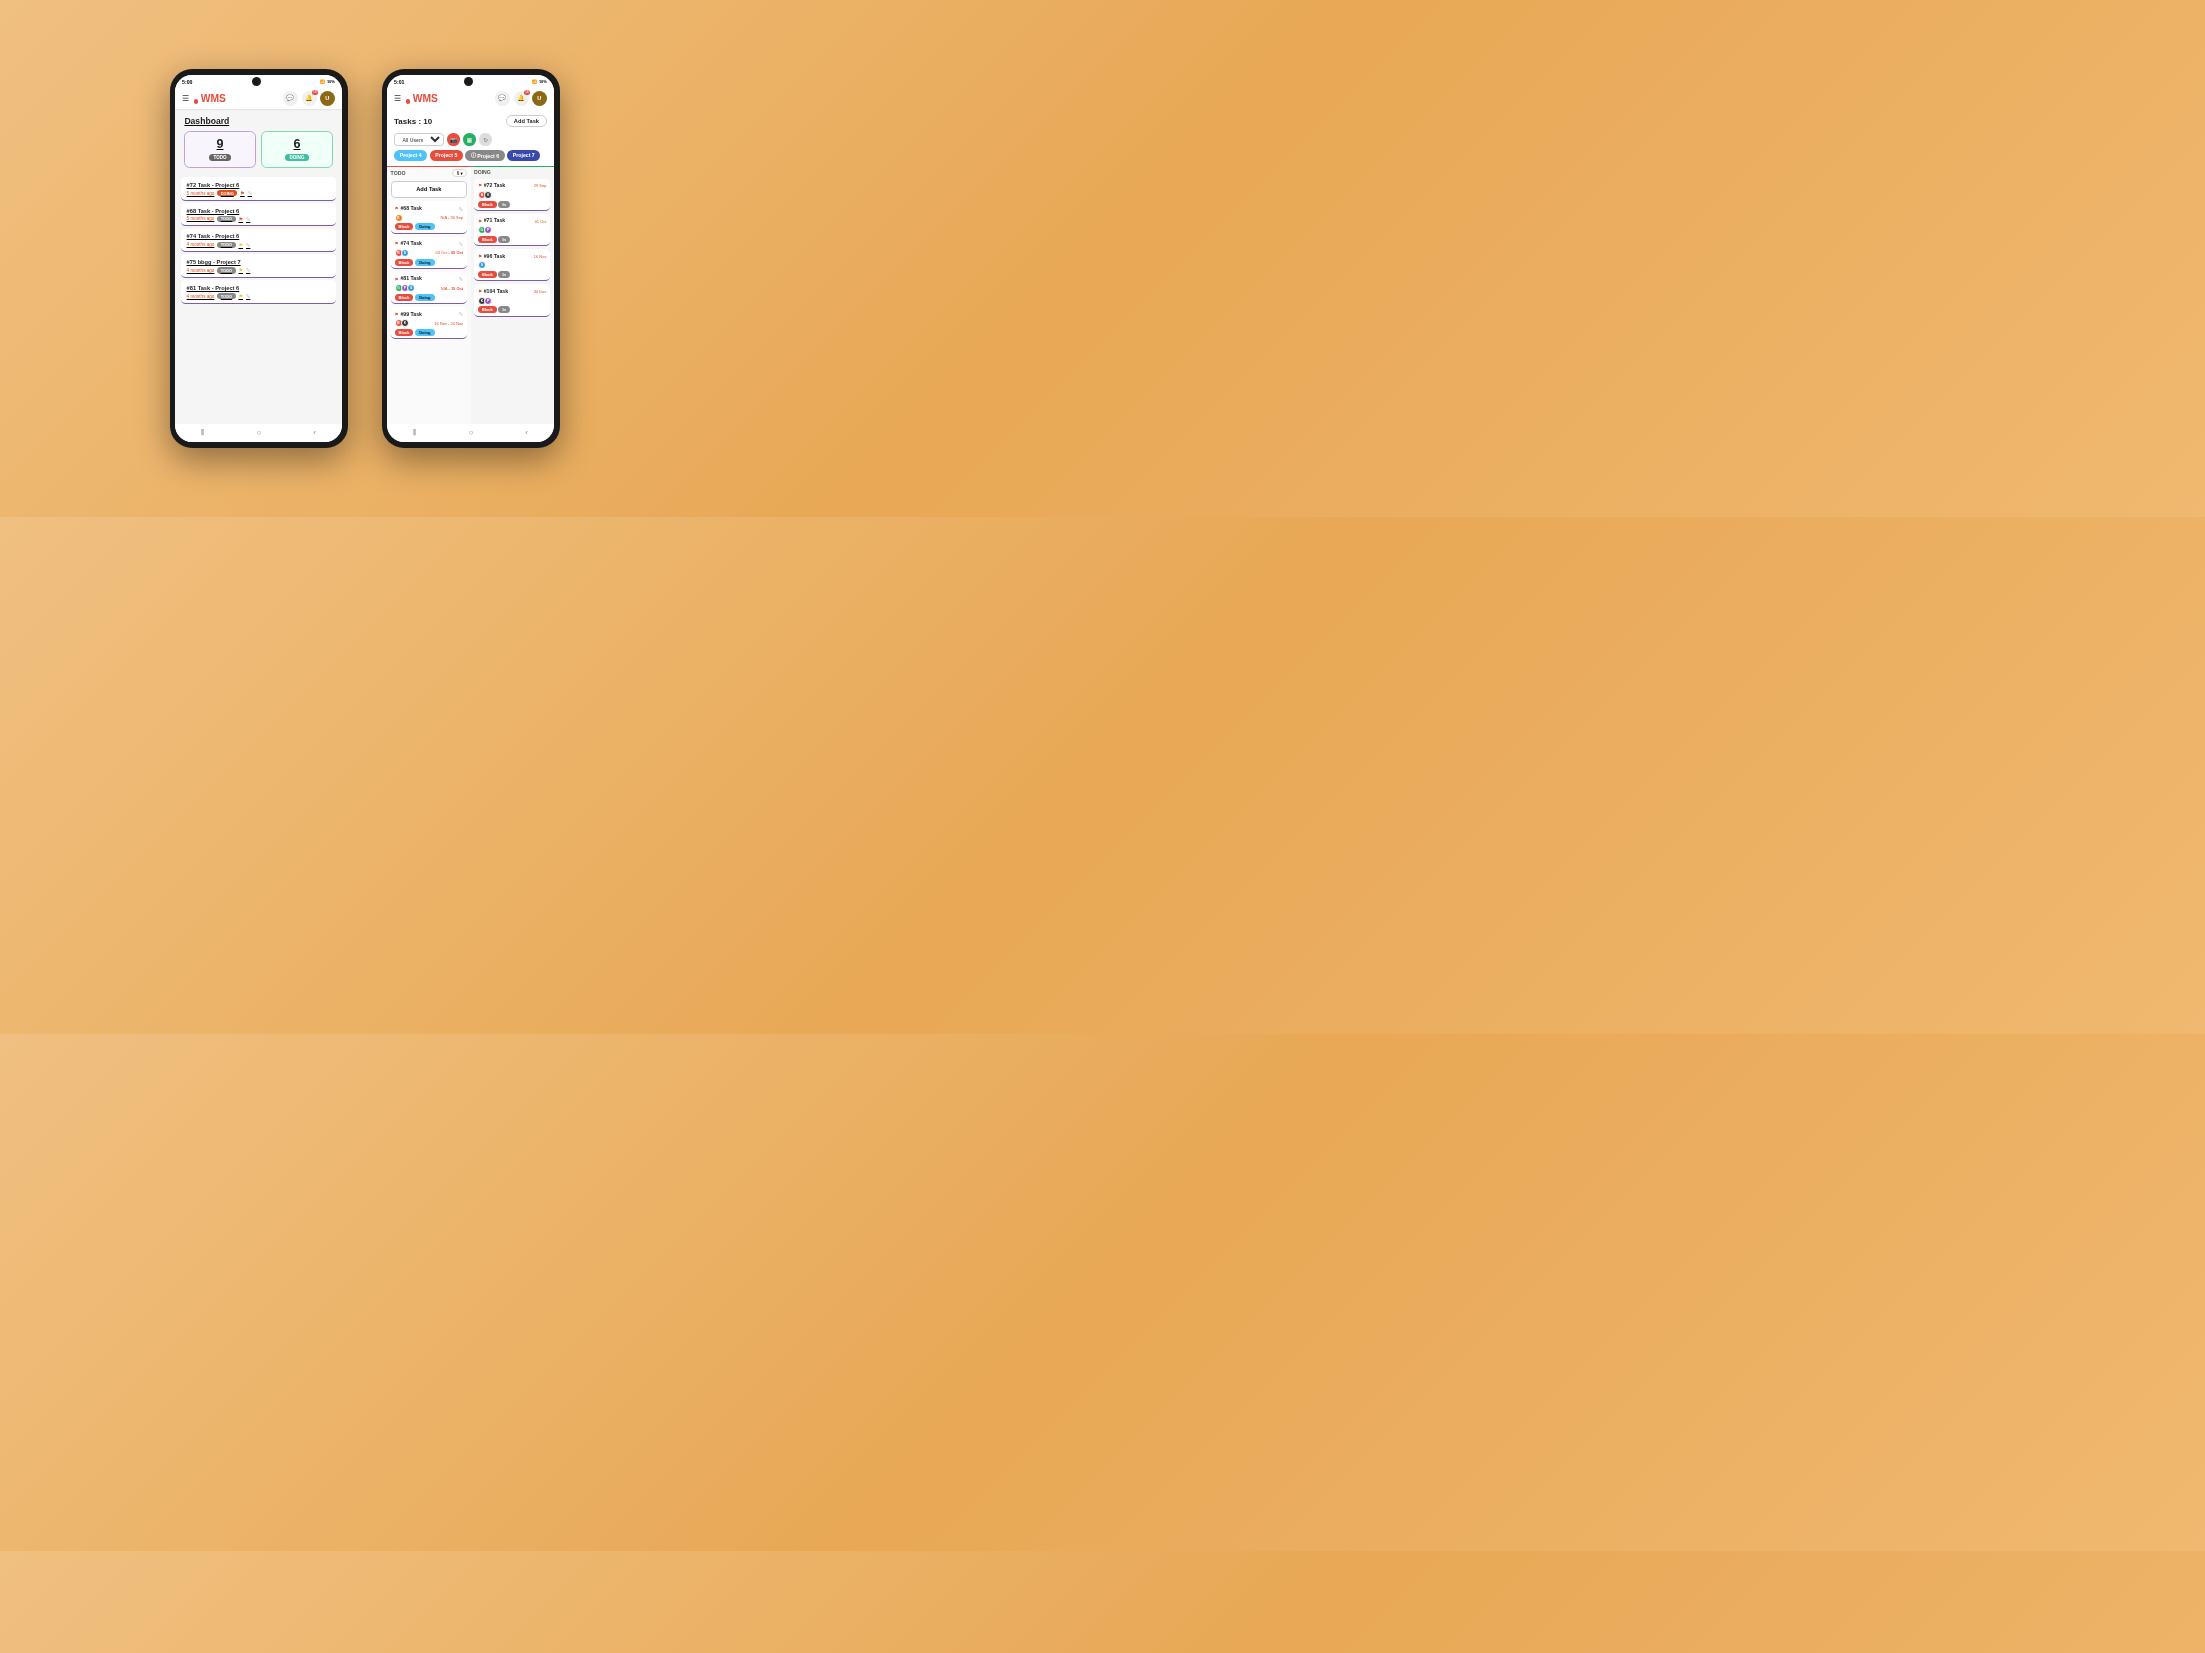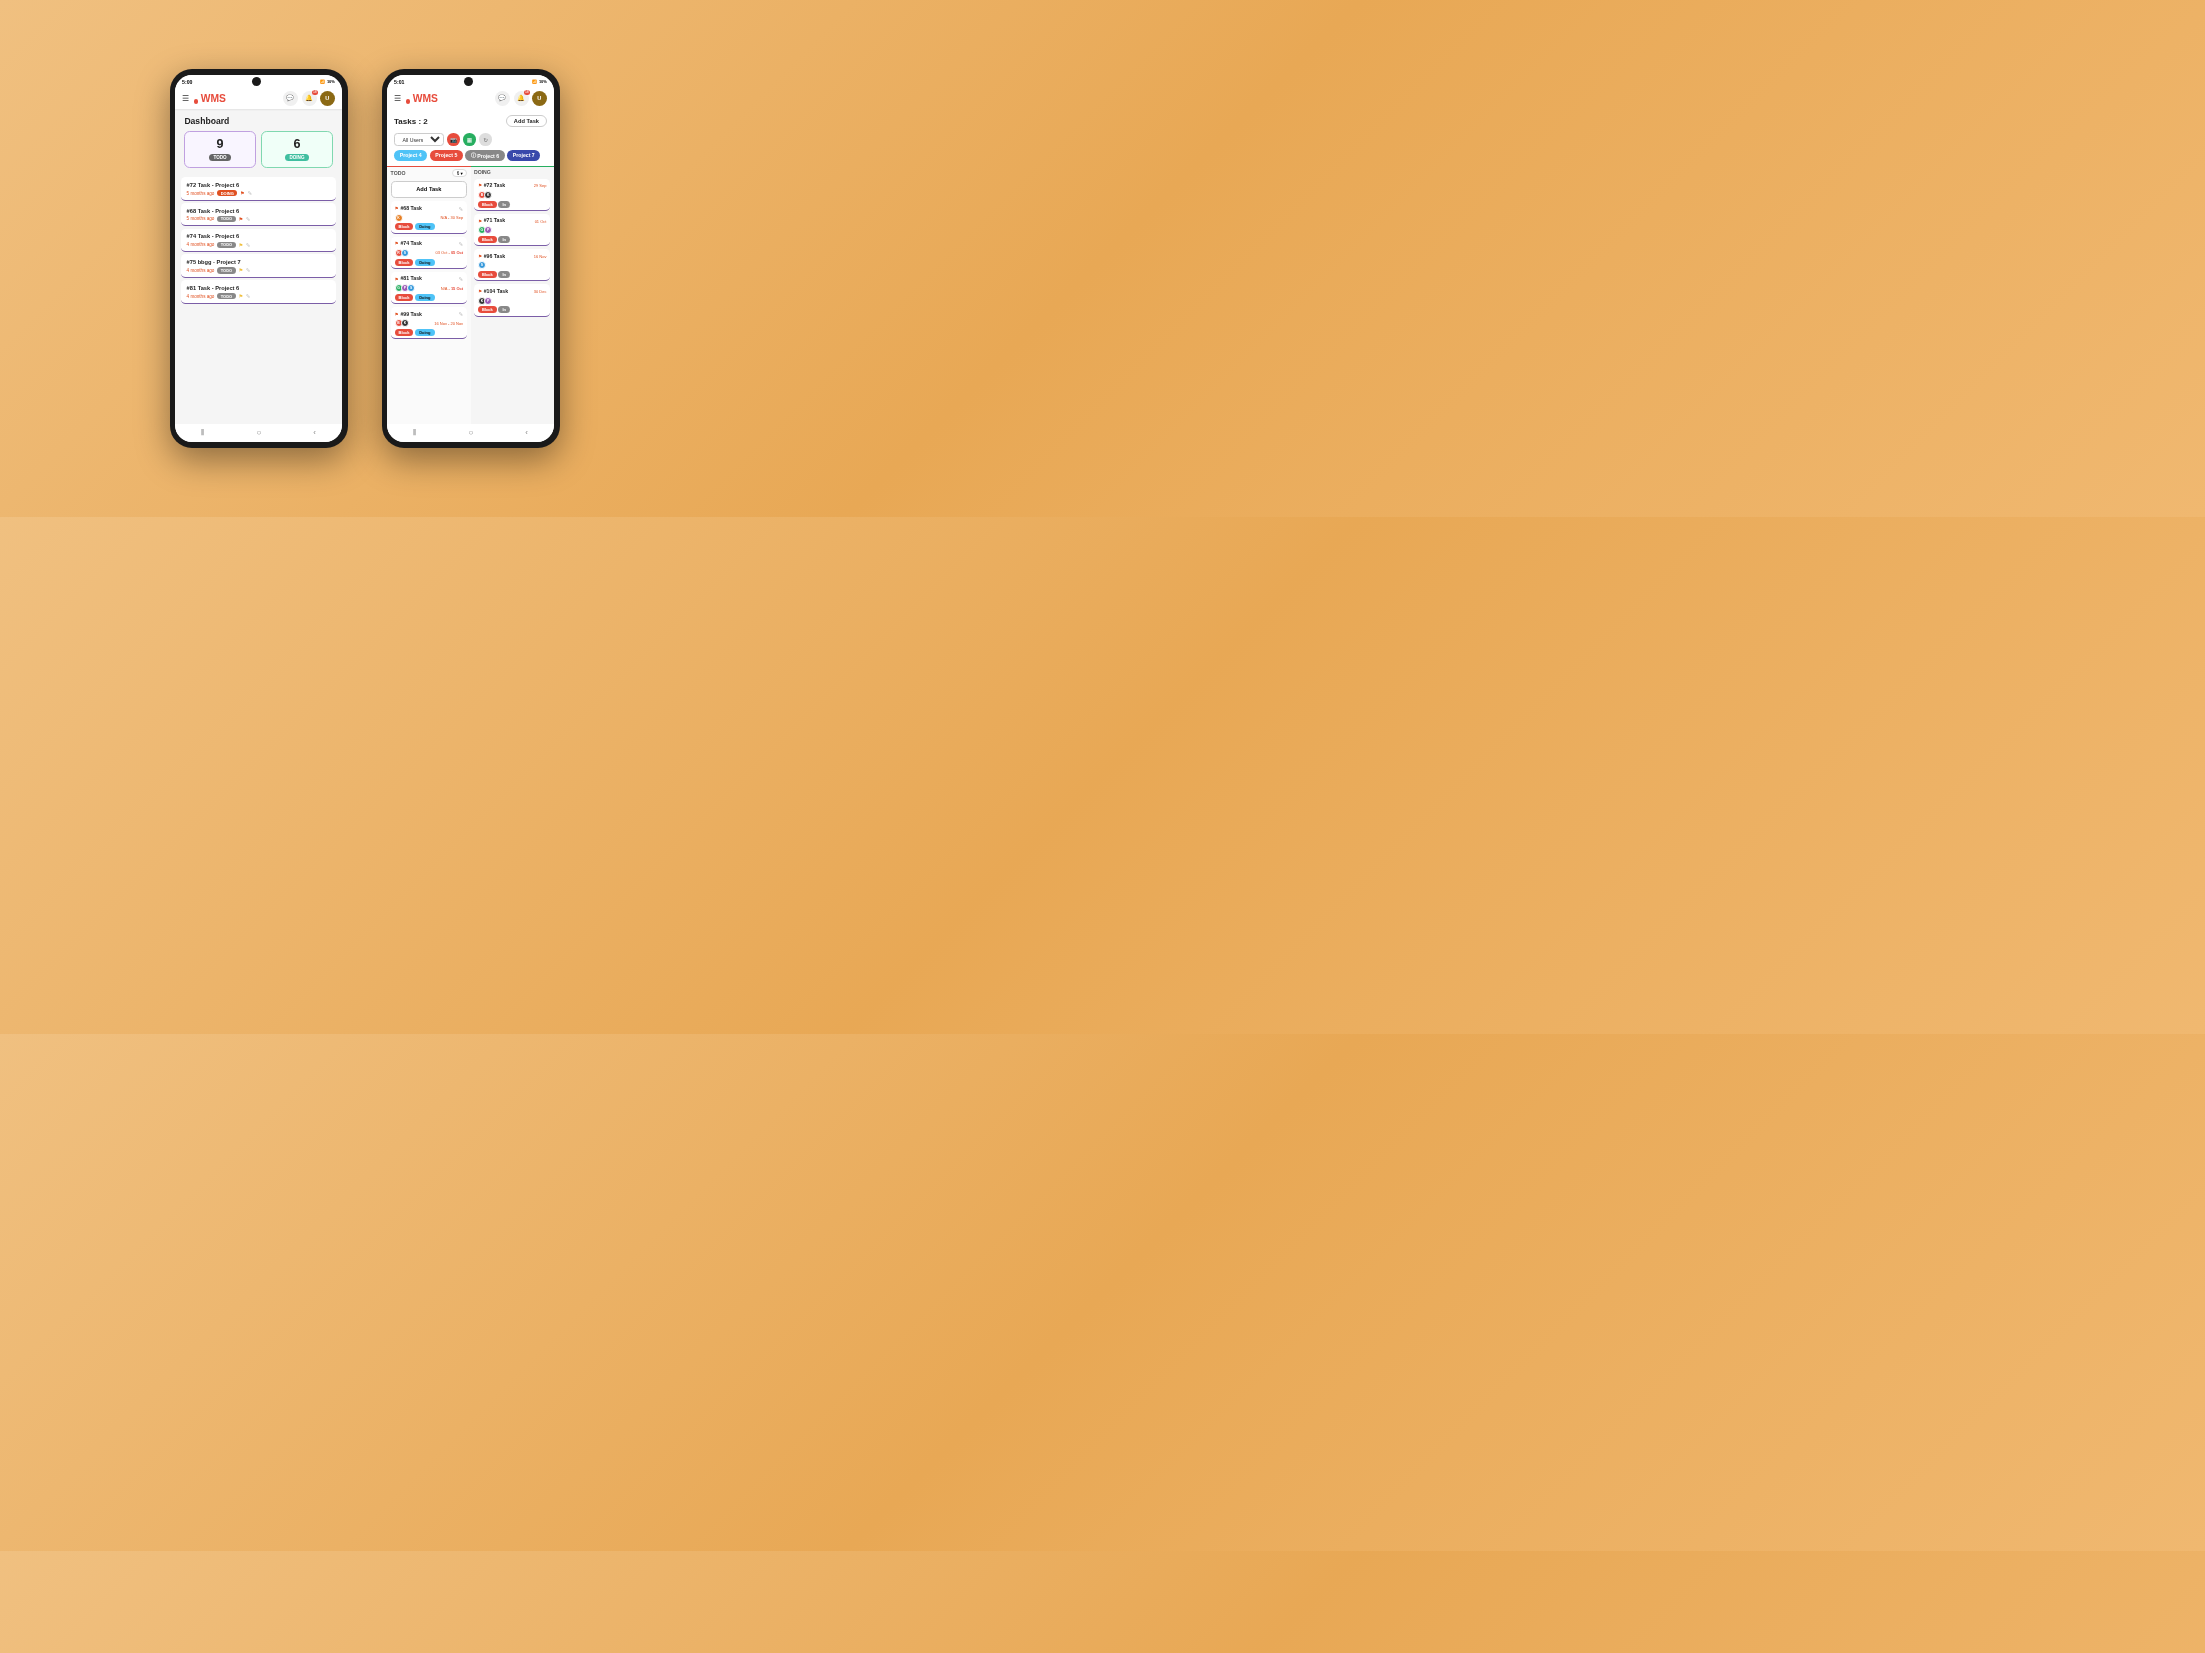--- a/index.html
+++ b/index.html
@@ -129,20 +129,21 @@
       font-size: 5.7px;
       font-weight: bold;
     }
 
     
     .screen-content {
       flex: 1;
       overflow-y: auto;
       overflow-x: hidden;
       scrollbar-width: none;
+      text-decoration: underline;
     }
     .screen-content::-webkit-scrollbar { display: none; }
 
     
     .dashboard-title {
       font-size: 8.6px;
       font-weight: 700;
       color: #222;
       padding: 6.9px 9.2px 4.6px;
     }
@@ -549,21 +550,21 @@
         </div>
         <div class="nav-icon-btn">
           <span>🔔</span>
           <div class="badge">18</div>
         </div>
         <div class="avatar-circle">U</div>
       </div>
     </div>
 
     <div class="tasks-header">
-      <span class="tasks-count">Tasks : 2</span>
+      <span class="tasks-count">Tasks : 10</span>
       <button class="add-task-btn">Add Task</button>
     </div>
 
     <div class="filter-bar">
       <select class="user-select">
         <option>All Users</option>
       </select>
       <div class="filter-icon-btn red">
         <span>📷</span>
       </div>

